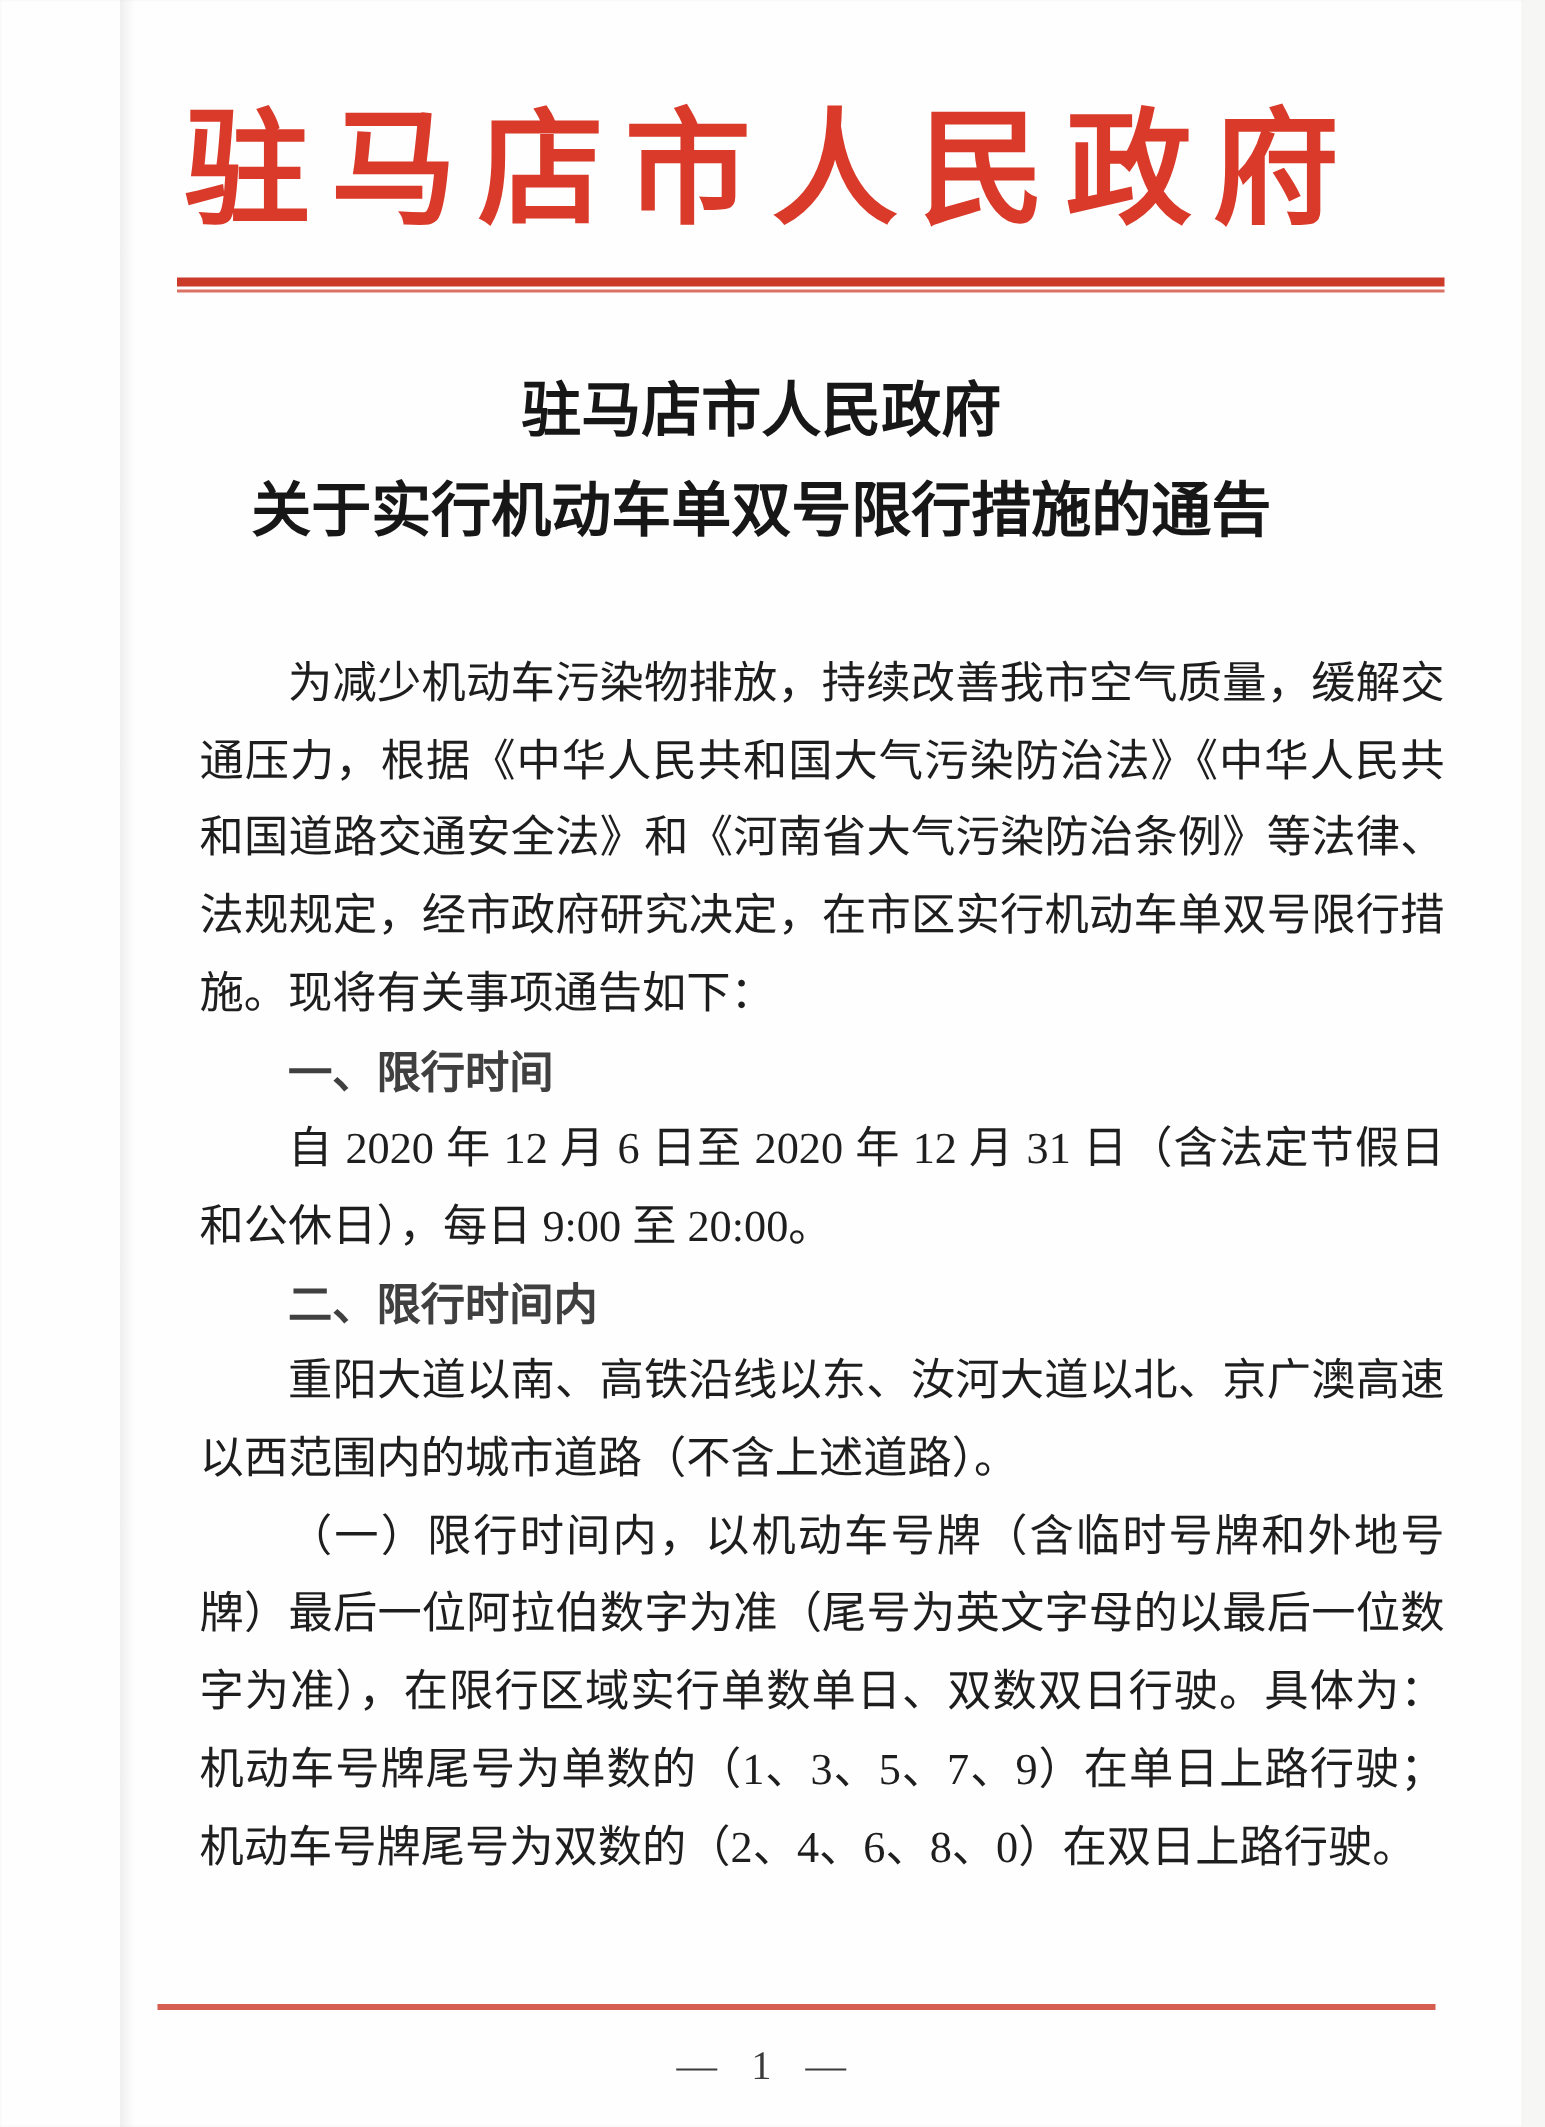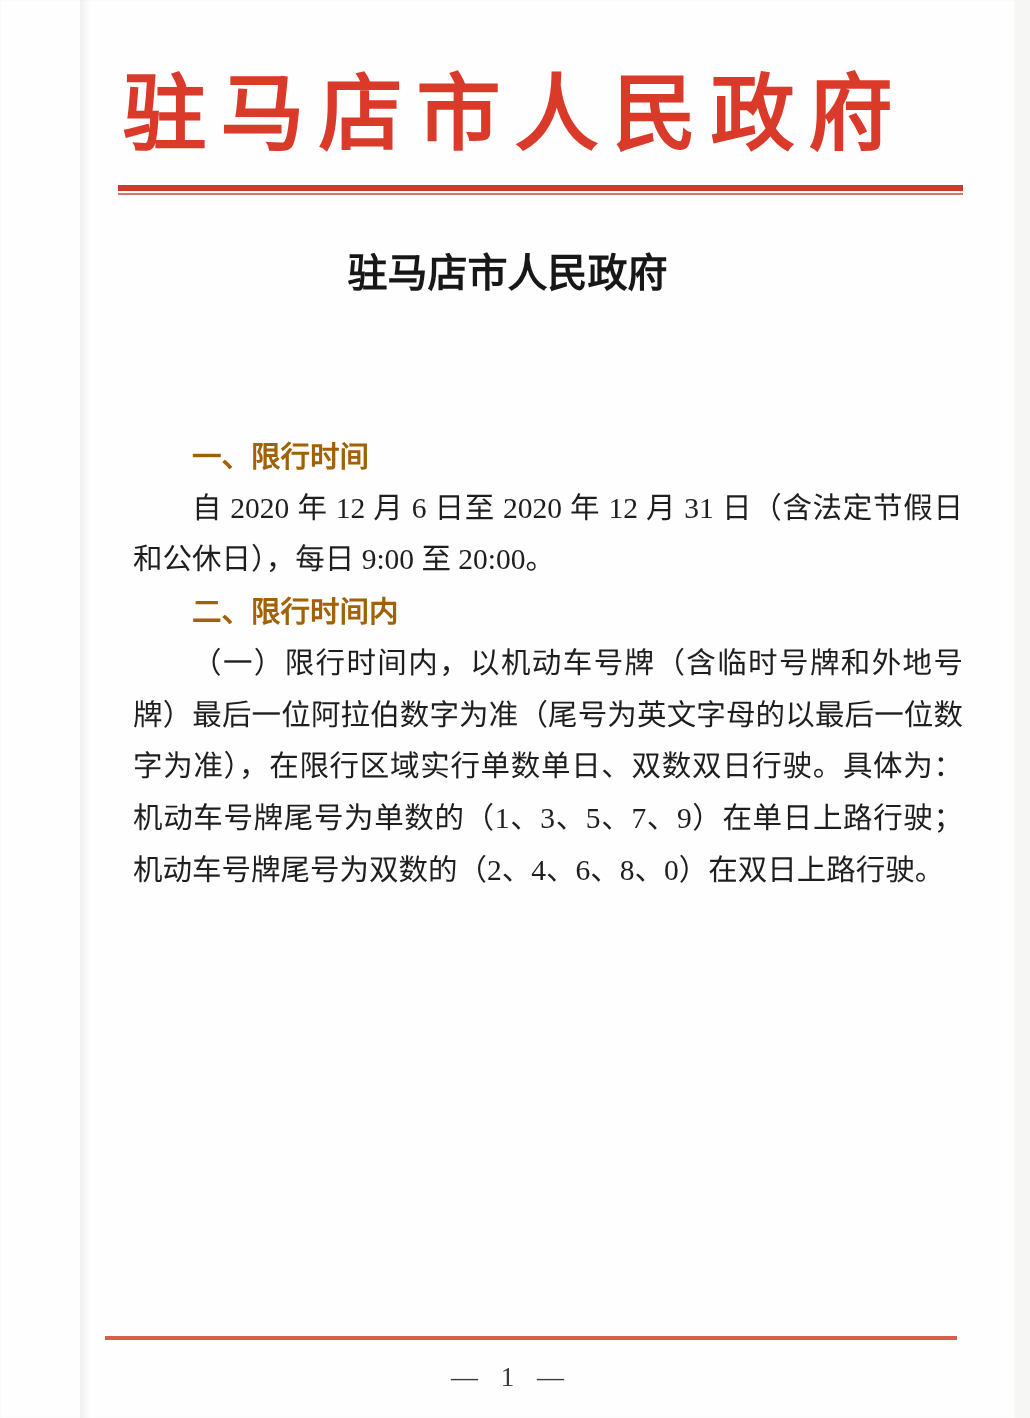--- a/index.html
+++ b/index.html
@@ -69,21 +69,21 @@
     font-family: "Liberation Serif", "DejaVu Serif", serif;
   }
   .content .para {
     text-indent: 2em;
     margin: 0;
   }
   .content .heading {
     text-indent: 2em;
     margin: 0;
     font-weight: bold;
-    color: #a16207;
+    color: #404040;
     font-family: "Liberation Sans", "DejaVu Sans", sans-serif;
   }
   .footer-rule {
     position: absolute;
     left: 105px; top: 1336px;
     width: 852px;
     height: 4px;
     background: var(--rule-red, #cc3b2a);
     opacity: 0.82;
   }
@@ -104,26 +104,29 @@
 <div class="page" style="--letterhead-red: #d93a2a; --rule-red: #cc3b2a;">
 
   <div class="scan-edge-left"></div>
 
   <div class="letterhead">驻马店市人民政府</div>
 
   <div class="letterhead-rule"></div>
 
   <div class="doc-title">
     <div>驻马店市人民政府</div>
+    <div>关于实行机动车单双号限行措施的通告</div>
   </div>
 
   <div class="content" id="doc-body">
+      <p class="para">为减少机动车污染物排放，持续改善我市空气质量，缓解交通压力，根据《中华人民共和国大气污染防治法》《中华人民共和国道路交通安全法》和《河南省大气污染防治条例》等法律、法规规定，经市政府研究决定，在市区实行机动车单双号限行措施。现将有关事项通告如下：</p>
       <p class="heading">一、限行时间</p>
       <p class="para">自 2020 年 12 月 6 日至 2020 年 12 月 31 日（含法定节假日和公休日），每日 9:00 至 20:00。</p>
       <p class="heading">二、限行时间内</p>
+      <p class="para">重阳大道以南、高铁沿线以东、汝河大道以北、京广澳高速以西范围内的城市道路（不含上述道路）。</p>
       <p class="para">（一）限行时间内，以机动车号牌（含临时号牌和外地号牌）最后一位阿拉伯数字为准（尾号为英文字母的以最后一位数字为准），在限行区域实行单数单日、双数双日行驶。具体为：机动车号牌尾号为单数的（1、3、5、7、9）在单日上路行驶；机动车号牌尾号为双数的（2、4、6、8、0）在双日上路行驶。</p>
     </div>
 
   <div class="footer-rule"></div>
 
   <div class="page-number">— 1 —</div>
 
 </div>
 
 </body></html>

